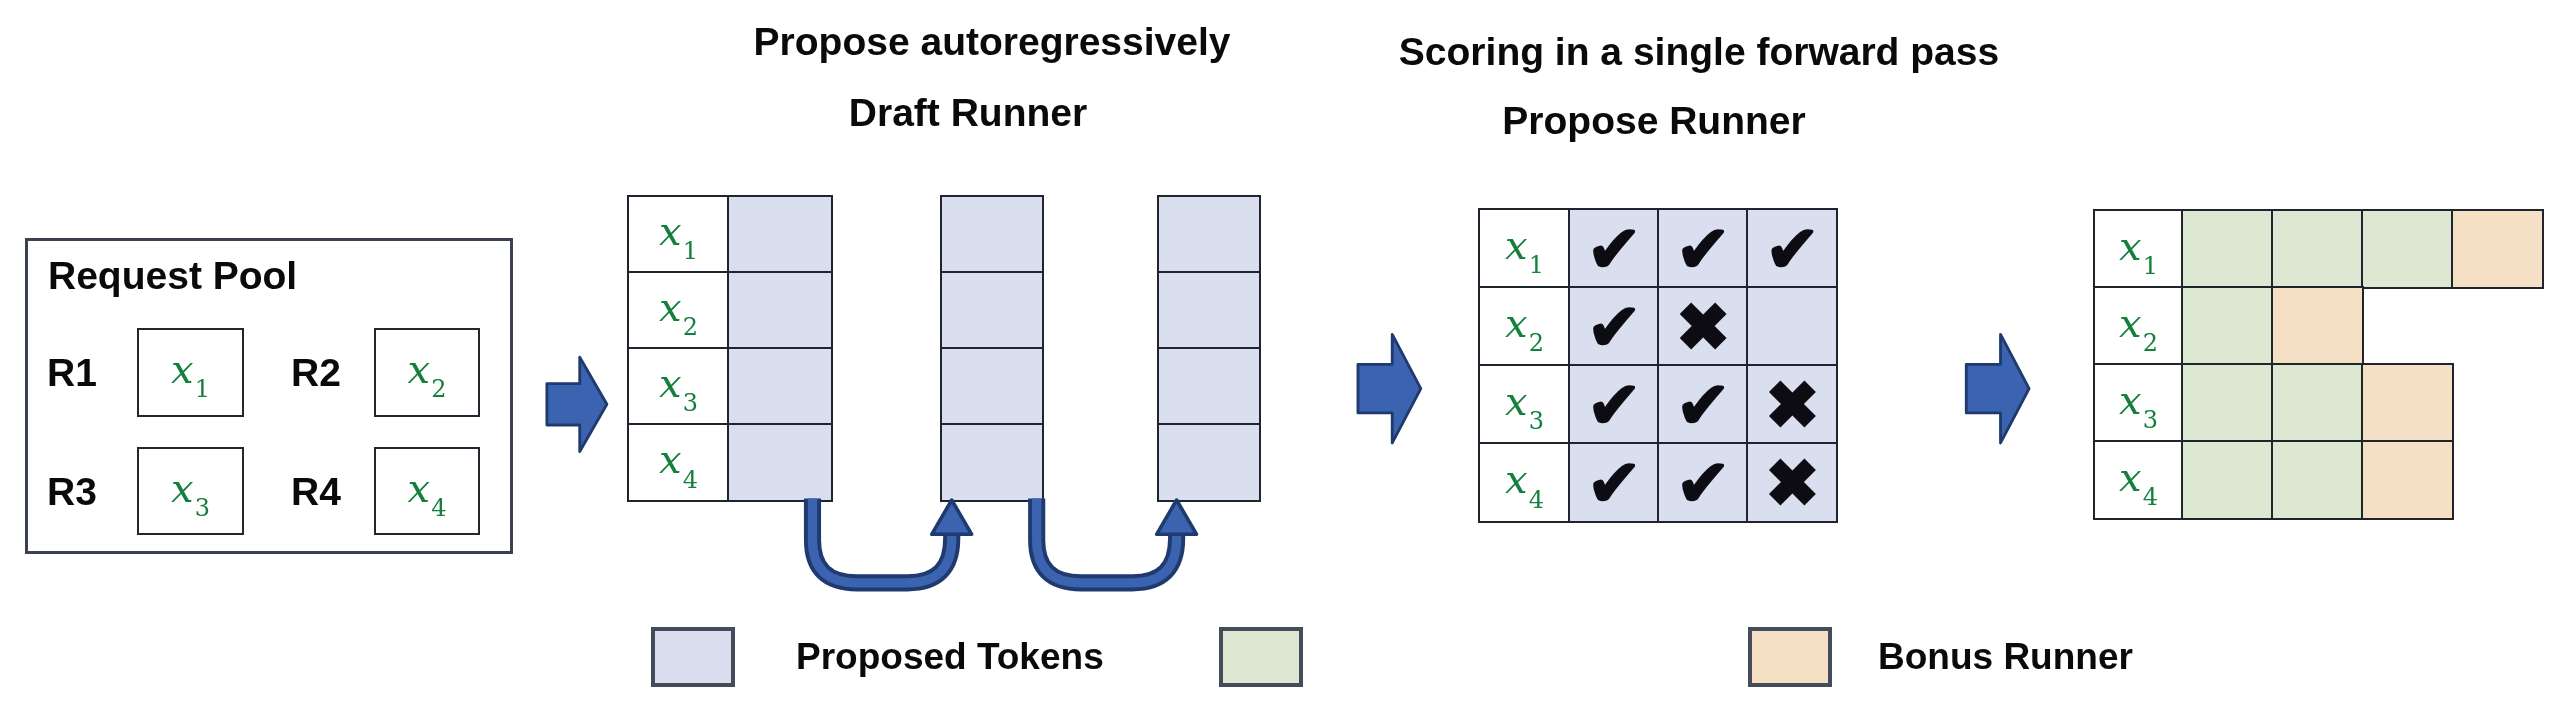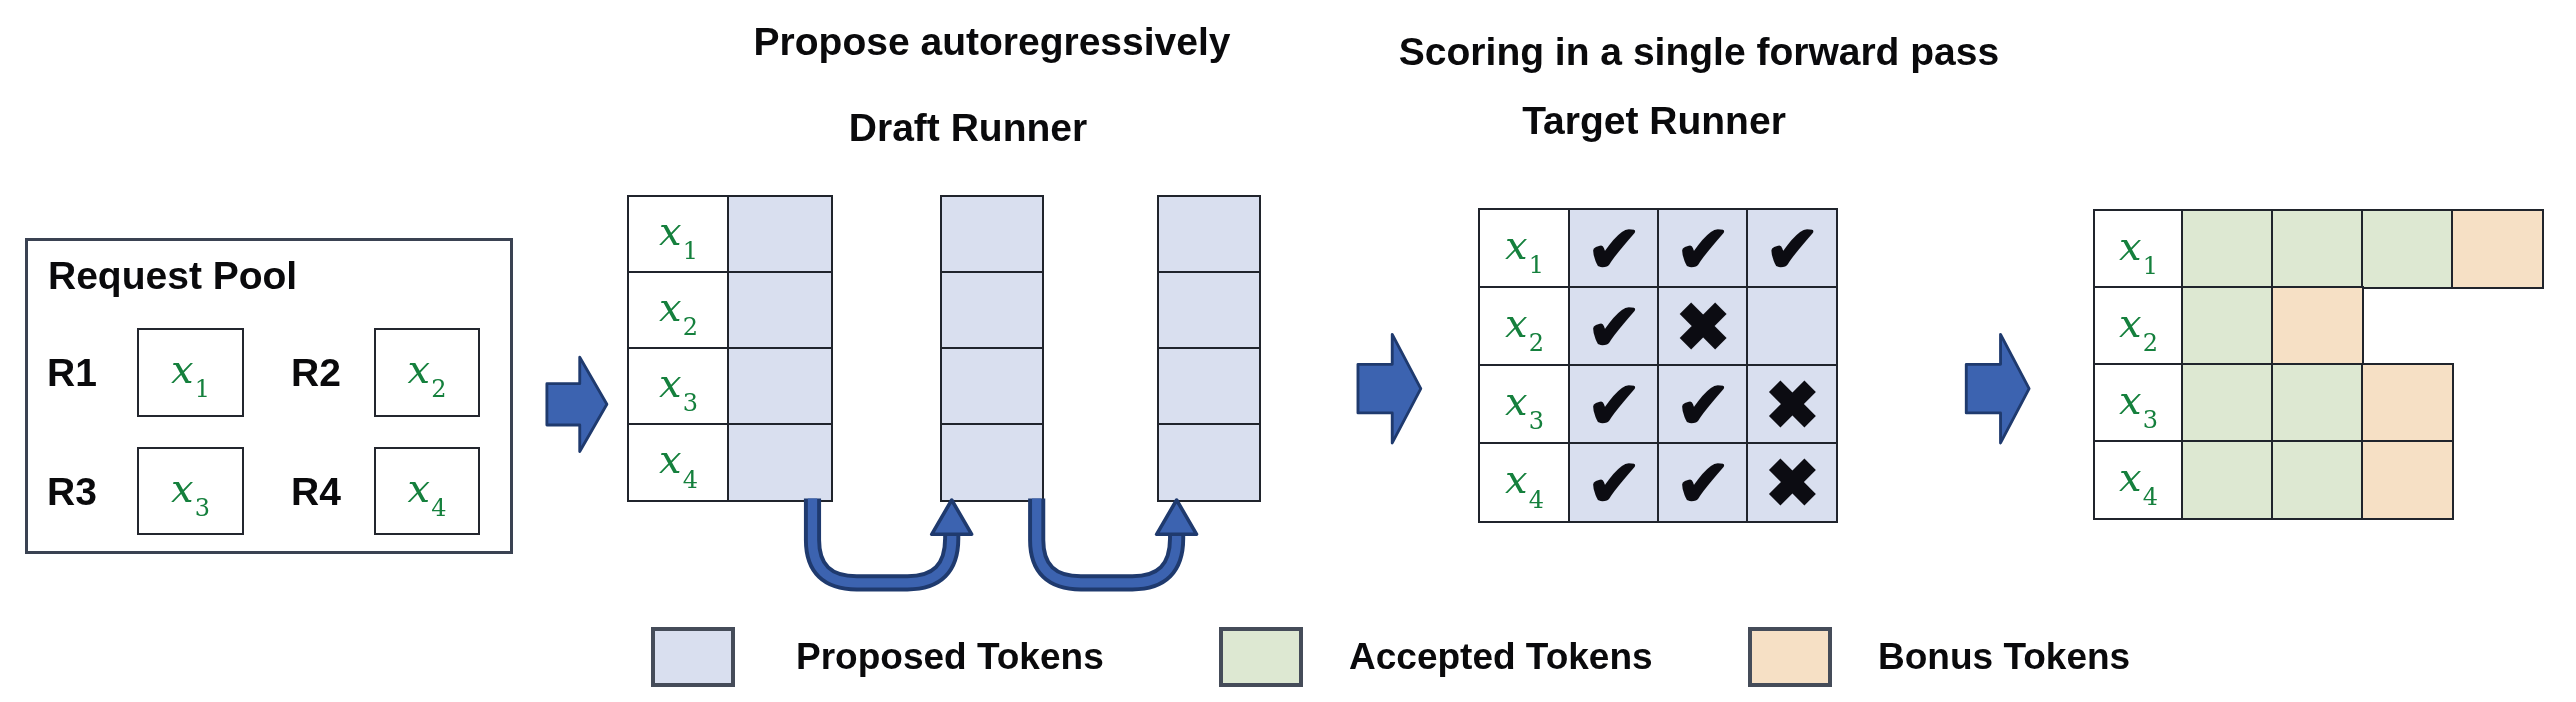--- a/index.html
+++ b/index.html
@@ -52,23 +52,23 @@
   .curve-inner{fill:none;stroke:var(--arrow-fill,#4a6cb8);stroke-width:13;}
   .curve-head{fill:var(--arrow-fill,#4a6cb8);stroke:var(--arrow-outline,#1f3a6e);
               stroke-width:5;stroke-linejoin:round;}
 </style>
 </head>
 <body>
 
 <div class="canvas">
 
   <div class="title" style="left:992px;top:21.4px;">Propose autoregressively</div>
-  <div class="title" style="left:968px;top:107px;">Draft Runner</div>
+  <div class="title" style="left:968px;top:92px;">Draft Runner</div>
   <div class="title" style="left:1699px;top:31px;">Scoring in a single forward pass</div>
-  <div class="title" style="left:1654px;top:100px;">Target Runner</div>
+  <div class="title" style="left:1654px;top:100px;">Propose Runner</div>
 
   <div class="pool-box">
     <div class="pool-title">Request Pool</div>
 
     <div class="req-label" style="left:19px;top:87px;">R1</div>
     <div class="tok-box" style="left:109px;top:87px;width:107px;height:89px;">
       <span class="math"><span>x</span><sub>1</sub></span>
     </div>
 
     <div class="req-label" style="left:263px;top:87px;">R2</div>
@@ -231,19 +231,18 @@
       <path class="curve-outer" d="M 1452 698 L 1452 756 Q 1452 816 1514 816 L 1586 816 Q 1648 816 1648 754 L 1648 742"></path>
       <path class="curve-inner" d="M 1452 698 L 1452 756 Q 1452 816 1514 816 L 1586 816 Q 1648 816 1648 754 L 1648 742"></path>
       <polygon class="curve-head" points="1620,748 1676,748 1648,700"></polygon>
     </g>
   </svg>
 
   <div class="legend-swatch proposed" style="left:651px;top:627px;"></div>
   <span class="legend-label" style="left:796px;text-align:right;">Proposed Tokens</span>
 
   <div class="legend-swatch accepted" style="left:1219px;top:627px;"></div>
-  <span class="legend-label" style="left:1349px;">Accepted Tokens</span>
 
   <div class="legend-swatch bonus" style="left:1748px;top:627px;"></div>
-  <span class="legend-label" style="left:1878px;">Bonus Tokens</span>
+  <span class="legend-label" style="left:1878px;">Bonus Runner</span>
 
 </div>
 
 
 </body></html>

